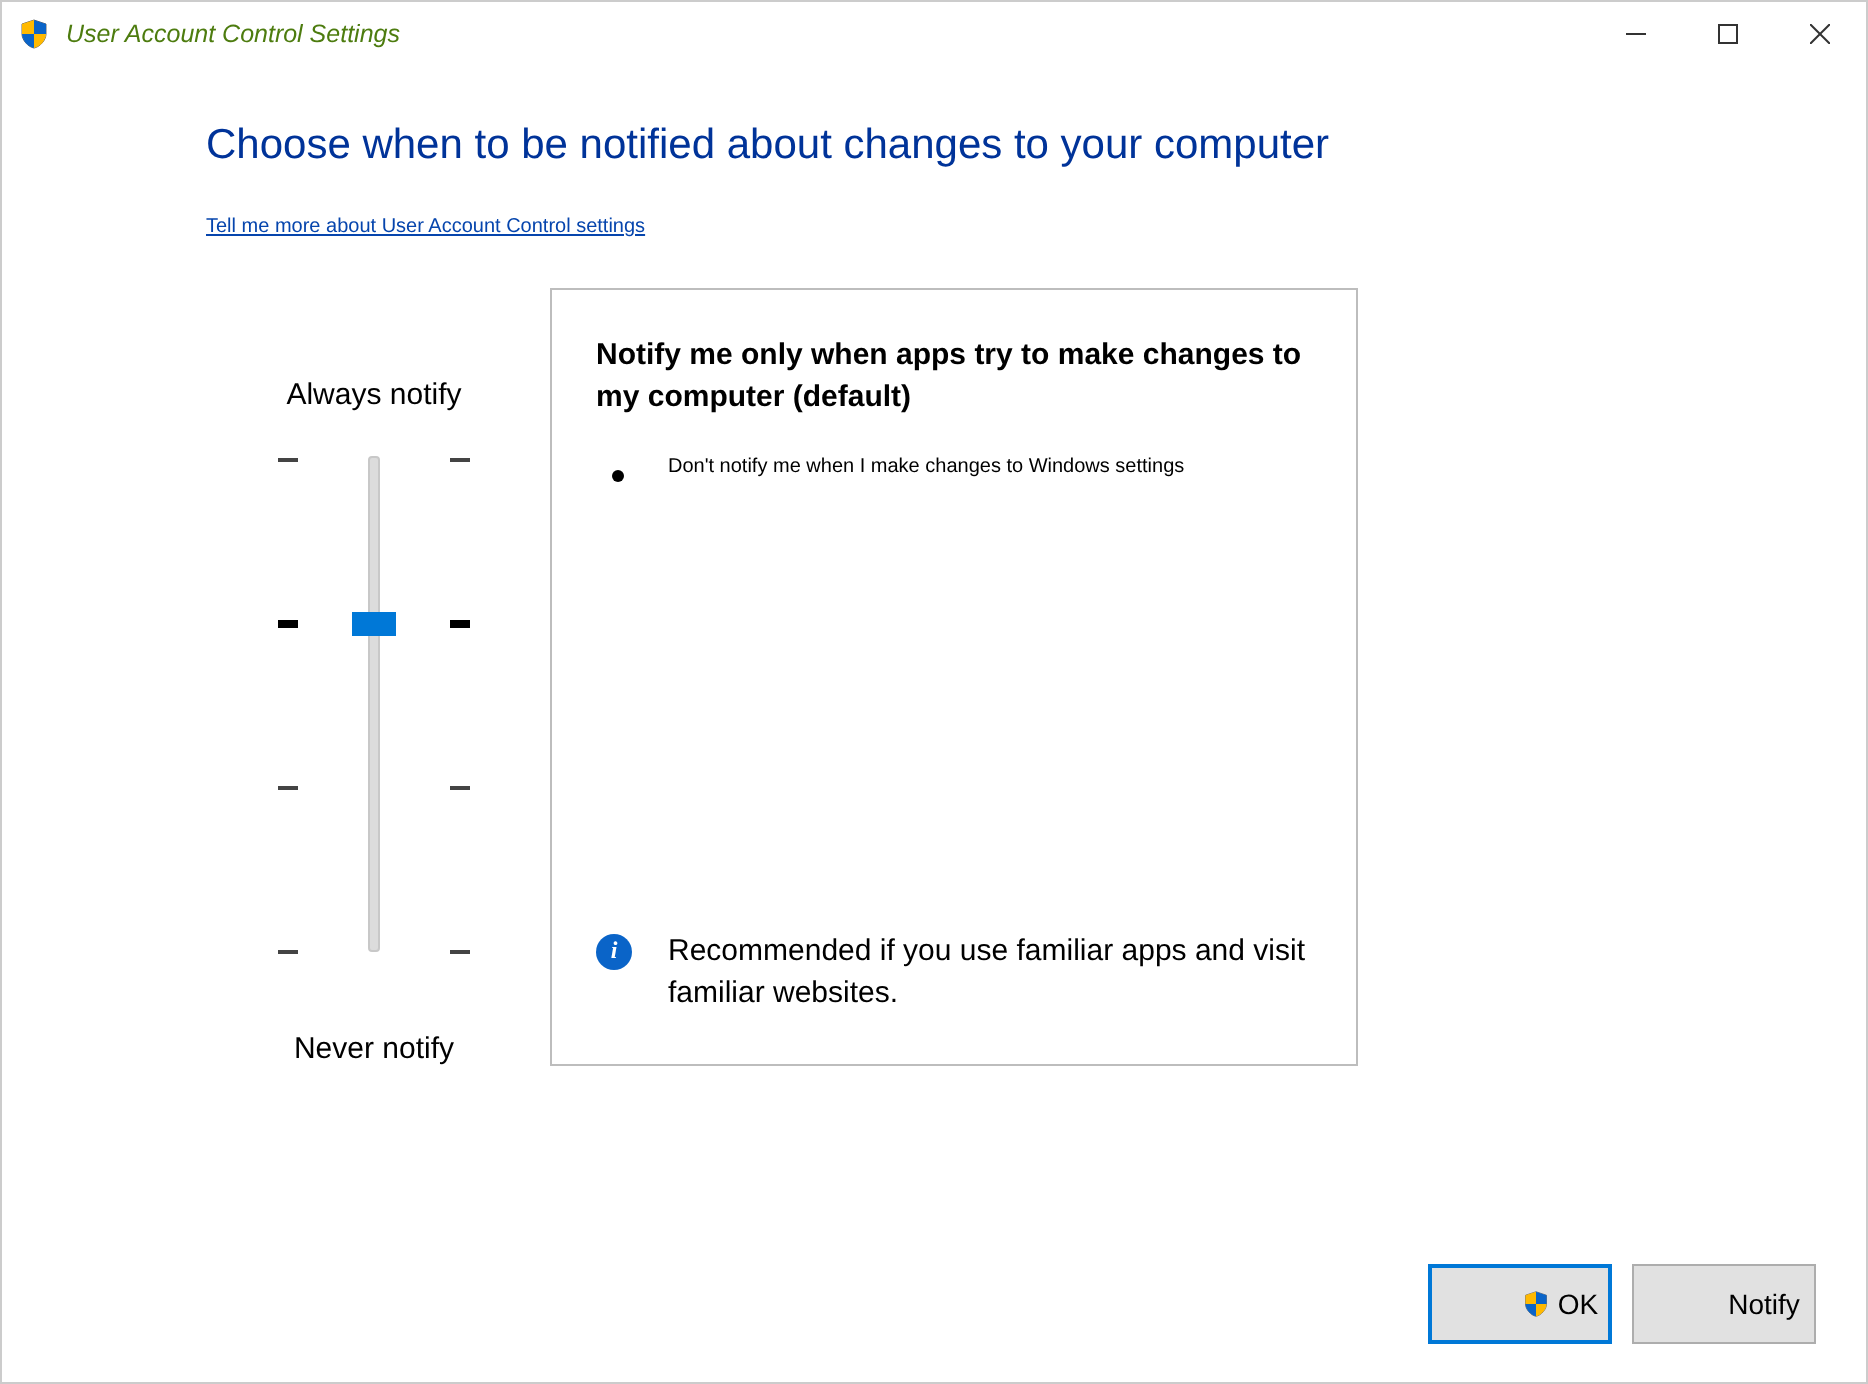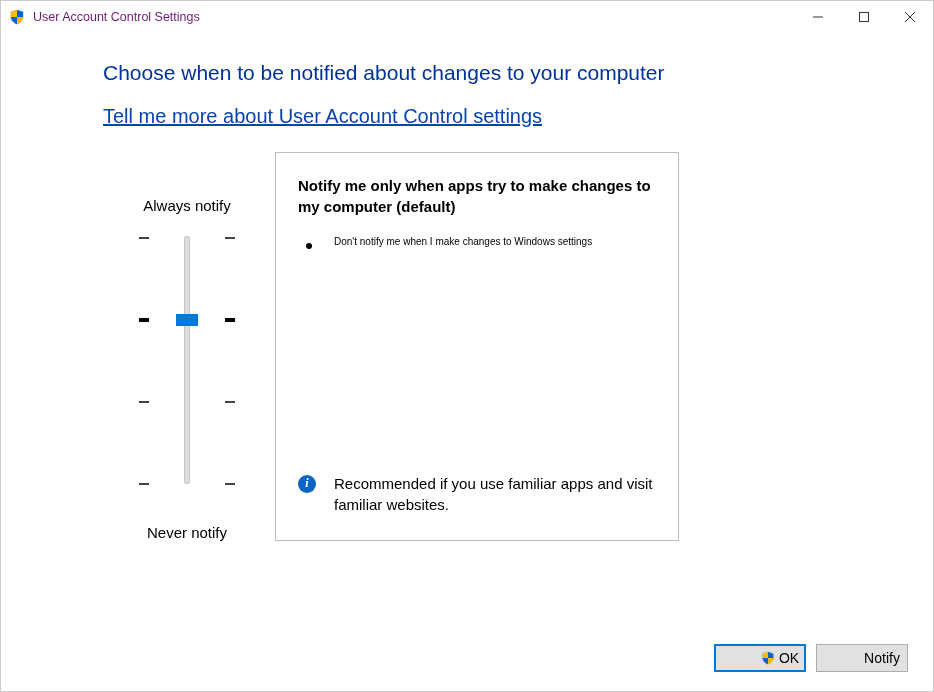--- a/index.html
+++ b/index.html
@@ -14,21 +14,21 @@
       border: 1px solid #ccc;
     }
     .titlebar {
       height: 32px;
       display: flex;
       align-items: center;
       padding-left: 8px;
       background: #fff;
     }
     .titlebar-icon { width: 16px; height: 16px; margin-right: 8px; flex: 0 0 auto; }
-    .titlebar-text { color: #701a75; font-size: 12.5px; flex: 1 1 auto; }
+    .titlebar-text { color: #4d7c0f; font-size: 12.5px; flex: 1 1 auto; font-style: italic; }
     .titlebar-controls { display: flex; height: 100%; }
     .tb-btn {
       width: 46px; height: 32px;
       display: flex; align-items: center; justify-content: center;
       color: #555;
     }
     .tb-btn svg { width: 10px; height: 10px; }
 
     .content {
       padding: 28px 60px 0 102px;
@@ -40,21 +40,21 @@
       margin-bottom: 18px;
     }
     .intro {
       font-size: 15px;
       color: #000;
       line-height: 1.4;
     }
     .help-link {
       color: #0645ad;
       text-decoration: underline;
-      font-size: 20px;
+      font-size: 10px;
       cursor: pointer;
       display: inline-block;
       margin-top: 2px;
     }
 
     .main-row {
       display: flex;
       margin-top: 24px;
     }
 
@@ -160,21 +160,21 @@
     .rec-text { font-size: 15px; line-height: 1.45; }
 
     .footer {
       position: absolute;
       bottom: 20px; right: 26px;
       display: flex;
       gap: 10px;
     }
     .btn {
       min-width: 92px;
-      height: 28px;
+      height: 40px;
       font-family: inherit;
       font-size: 14px;
       display: inline-flex;
       align-items: center; justify-content: center;
       gap: 4px;
       background: #e1e1e1;
       border: 1px solid #adadad;
       cursor: pointer;
       padding-left: 40px;
     }

